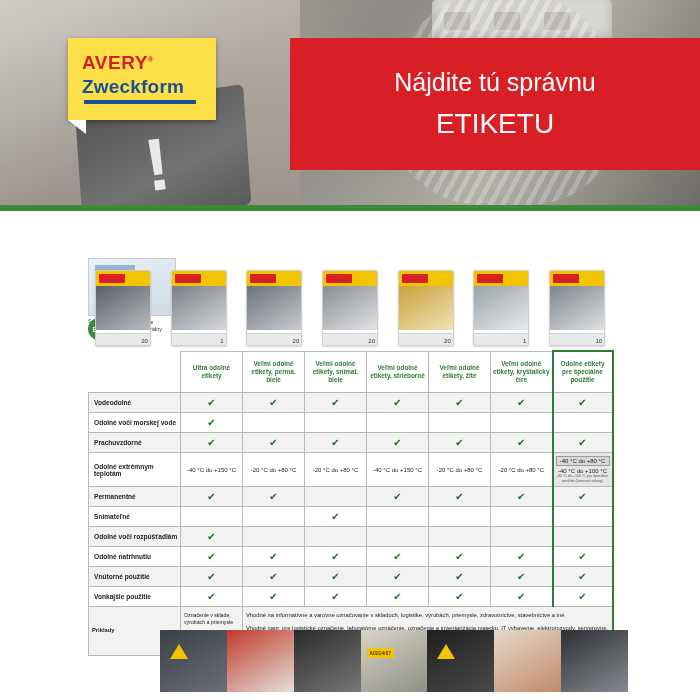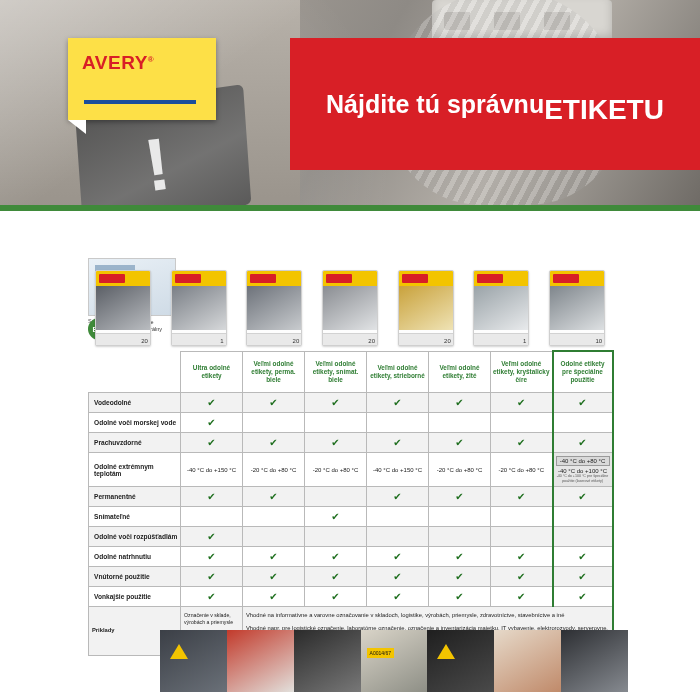--- a/index.html
+++ b/index.html
@@ -28,22 +28,22 @@
     background:
       repeating-linear-gradient(118deg, rgba(255,255,255,.5) 0px, rgba(255,255,255,.5) 5px, rgba(170,170,170,.35) 5px, rgba(170,170,170,.35) 11px);
     border-radius:50% 50% 40% 40%;opacity:.5;}
   .hero-socket{position:absolute;right:88px;top:0px;width:180px;height:42px;background:#d8d6d1;border-radius:4px;
     box-shadow:inset 0 -6px 10px rgba(0,0,0,.18);}
   .hero-socket:after{content:"";position:absolute;left:12px;top:12px;width:150px;height:18px;
     background:repeating-linear-gradient(90deg,#bdbab5 0 26px,#d8d6d1 26px 50px);border-radius:3px;}
 
   .hero-red{position:absolute;right:0;top:38px;width:410px;height:132px;background:#d81f26;}
   .hero-red-txt{position:absolute;right:0;top:38px;width:410px;height:132px;
-    display:flex;justify-content:center;align-items:center;
-    color:#fff;font-weight:700;line-height:1.12;text-align:center;}
+    display:flex;flex-direction:column;justify-content:center;align-items:center;
+    color:#fff;font-weight:400;line-height:1.12;text-align:center;}
   .hero-l1{font-size:25px;}
   .hero-l2{font-size:28px;margin-top:12px;}
   .hero-l3{font-size:25px;}
 
   .logo-box{position:absolute;left:68px;top:38px;width:148px;height:82px;background:#fde047;
     box-shadow:0 2px 5px rgba(0,0,0,.35);}
   .logo-box:after{content:"";position:absolute;left:0;bottom:-14px;border-left:18px solid transparent;
     border-top:14px solid #fff;}
   .logo-avery{position:absolute;left:14px;top:14px;font-size:19px;font-weight:700;color:#d81f26;letter-spacing:.5px;}
   .logo-reg{font-size:8px;vertical-align:super;}
@@ -124,20 +124,21 @@
     <div class="hero-excl">!</div>
 
     <div class="hero-red"></div>
     <div class="hero-red-txt">
       <div class="hero-l1">Nájdite tú správnu</div>
       <div class="hero-l2">ETIKETU</div>
     </div>
 
     <div class="logo-box">
       <div class="logo-avery"><span>AVERY</span><span class="logo-reg">®</span></div>
+      <div class="logo-zw">Zweckform</div>
       <div class="logo-zbar"></div>
     </div>
   </div>
   <div class="green-bar"></div>
 
 
   <div class="lead">
     <div class="shot"></div>
     <div class="cap">Sablóny zdarma online</div>
   </div>

